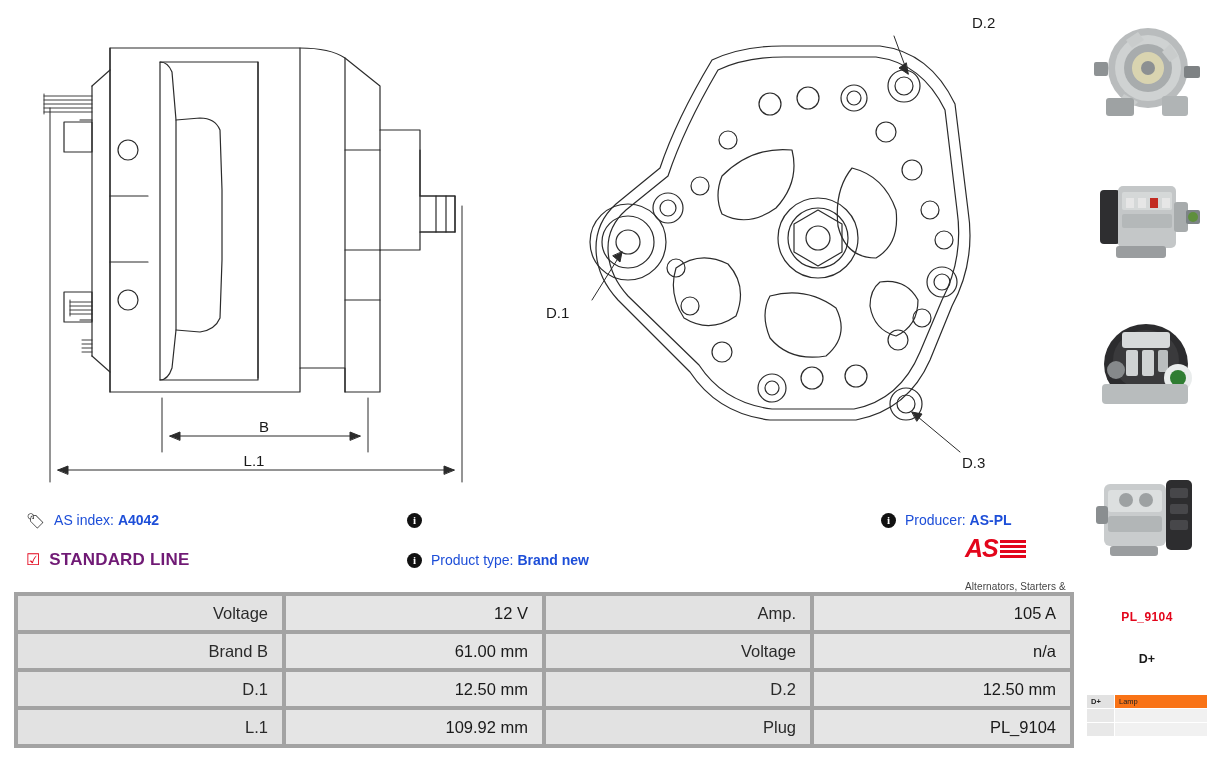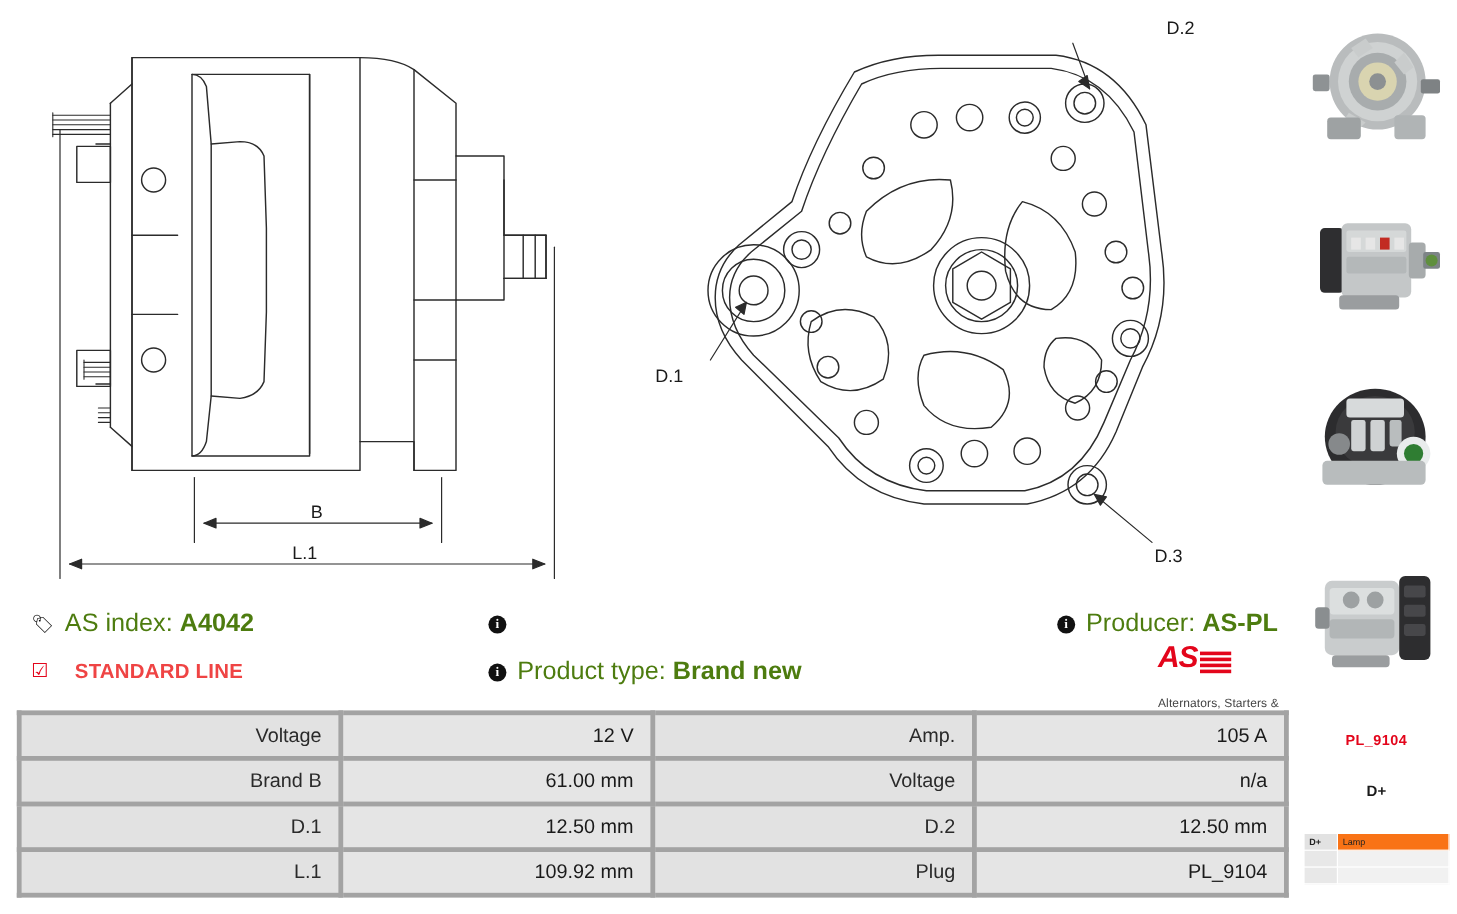--- a/index.html
+++ b/index.html
@@ -45,32 +45,31 @@
     position: relative;
     height: 40px;
     display: flex;
     align-items: center;
   }
   .info-col-a { position: absolute; left: 0; display: flex; align-items: center; gap: 9px; }
   .info-col-b { position: absolute; left: 381px; display: flex; align-items: center; gap: 9px; }
   .info-col-c { position: absolute; left: 855px; display: flex; align-items: center; gap: 9px; }
 
   .info-text {
-    font-size: 21px;
-    color: #4d7c0f;
+    font-size: 14px;
+    color: #1d4ed8;
     white-space: nowrap;
   }
   .info-text b { font-weight: bold; }
   .std-line {
     font-size: 17px;
     font-weight: bold;
-    color: #ef4444;
+    color: #701a75;
     letter-spacing: .2px;
     white-space: nowrap;
-    margin-left: 13px;
   }
   .tag-icon { color: #111; font-size: 15px; line-height: 1; }
   .check-icon { color: #e3051b; font-size: 16px; line-height: 1; }
   .i-icon {
     display: inline-block;
     width: 15px; height: 15px;
     border-radius: 50%;
     background: #111;
     color: #fff;
     font-size: 11px;
@@ -365,21 +364,21 @@
           <span class="i-icon">i</span>
           <span class="info-text">
             <span>Product type:</span>
             <b>Brand new</b>
           </span>
         </div>
       </div>
     </div>
 
     <div class="as-logo">
-      <div style="display:flex;align-items:flex-end;">
+      <div style="display:flex;align-items:center;">
         <span class="as-text">AS</span>
         <span class="bars">
           <i style="width:26px"></i>
             <i style="width:26px"></i>
             <i style="width:26px"></i>
             <i style="width:26px;margin-bottom:0"></i>
         </span>
       </div>
       <div class="sub">Alternators, Starters &amp; Parts</div>
     </div>

